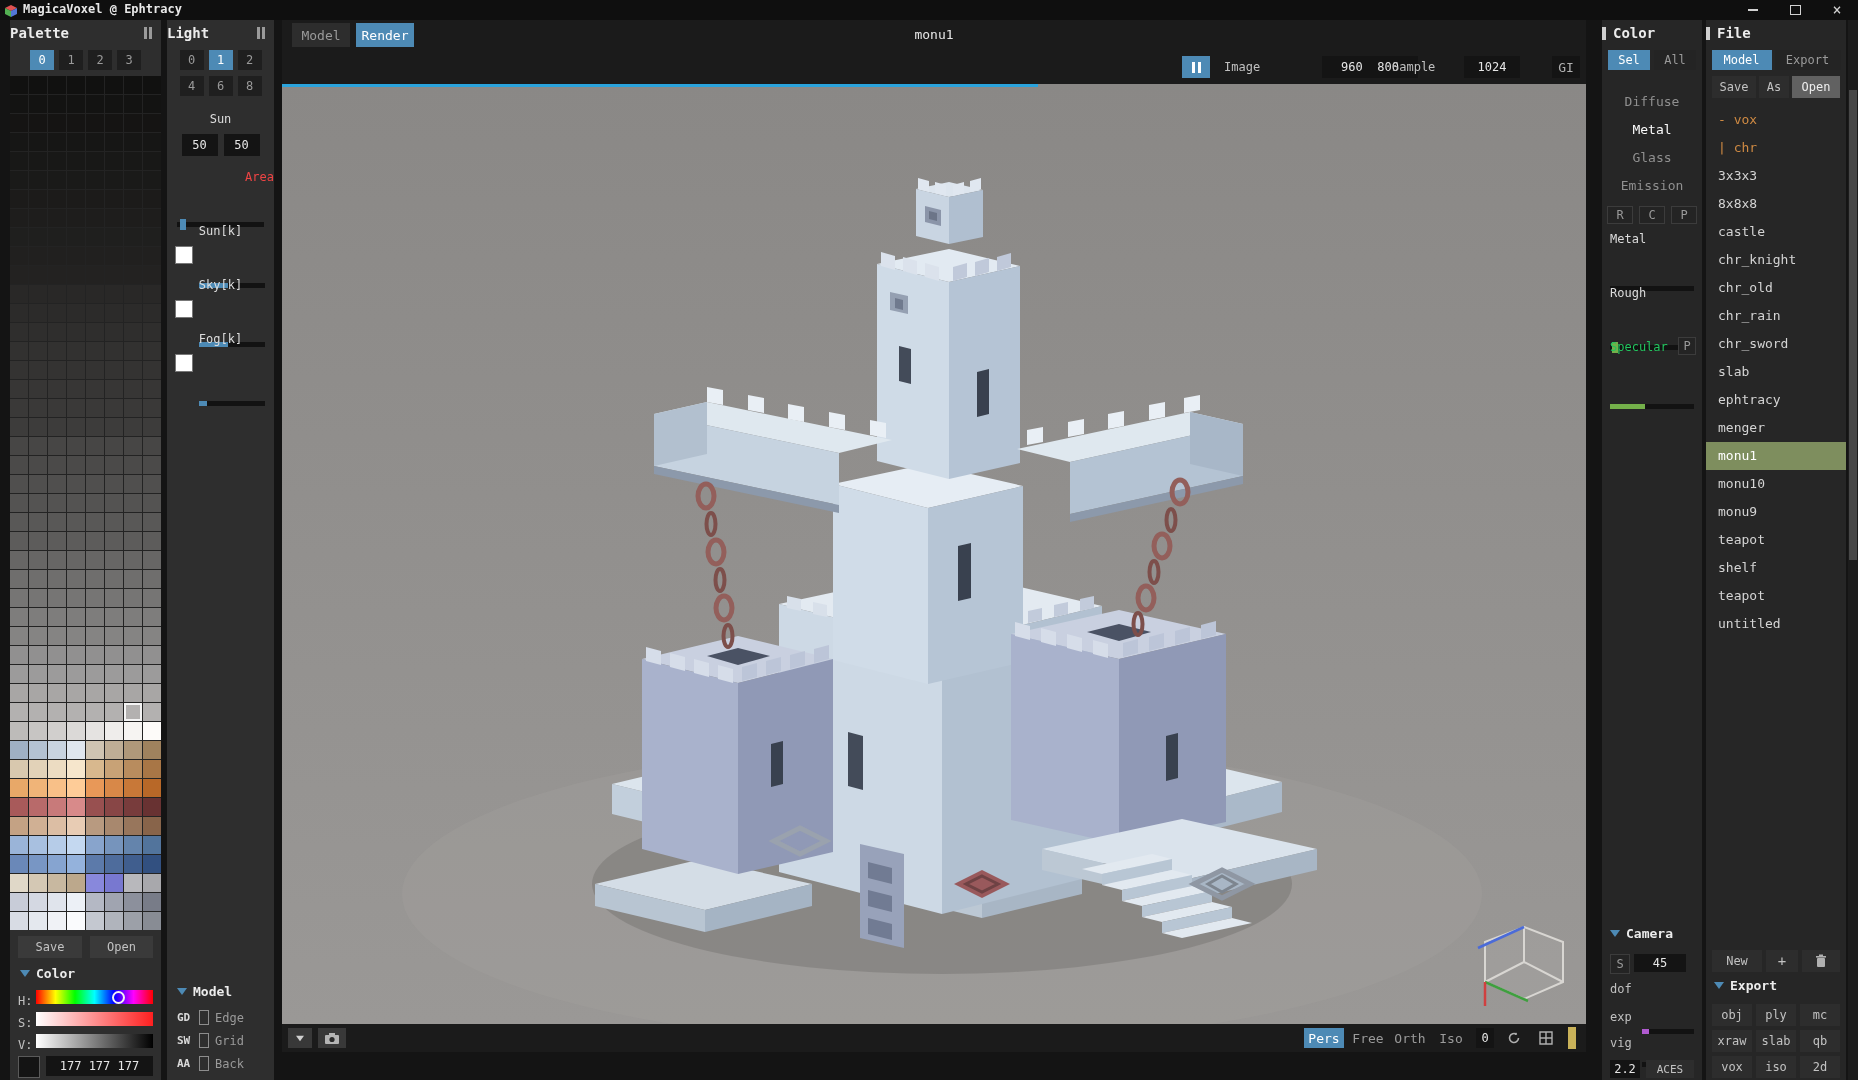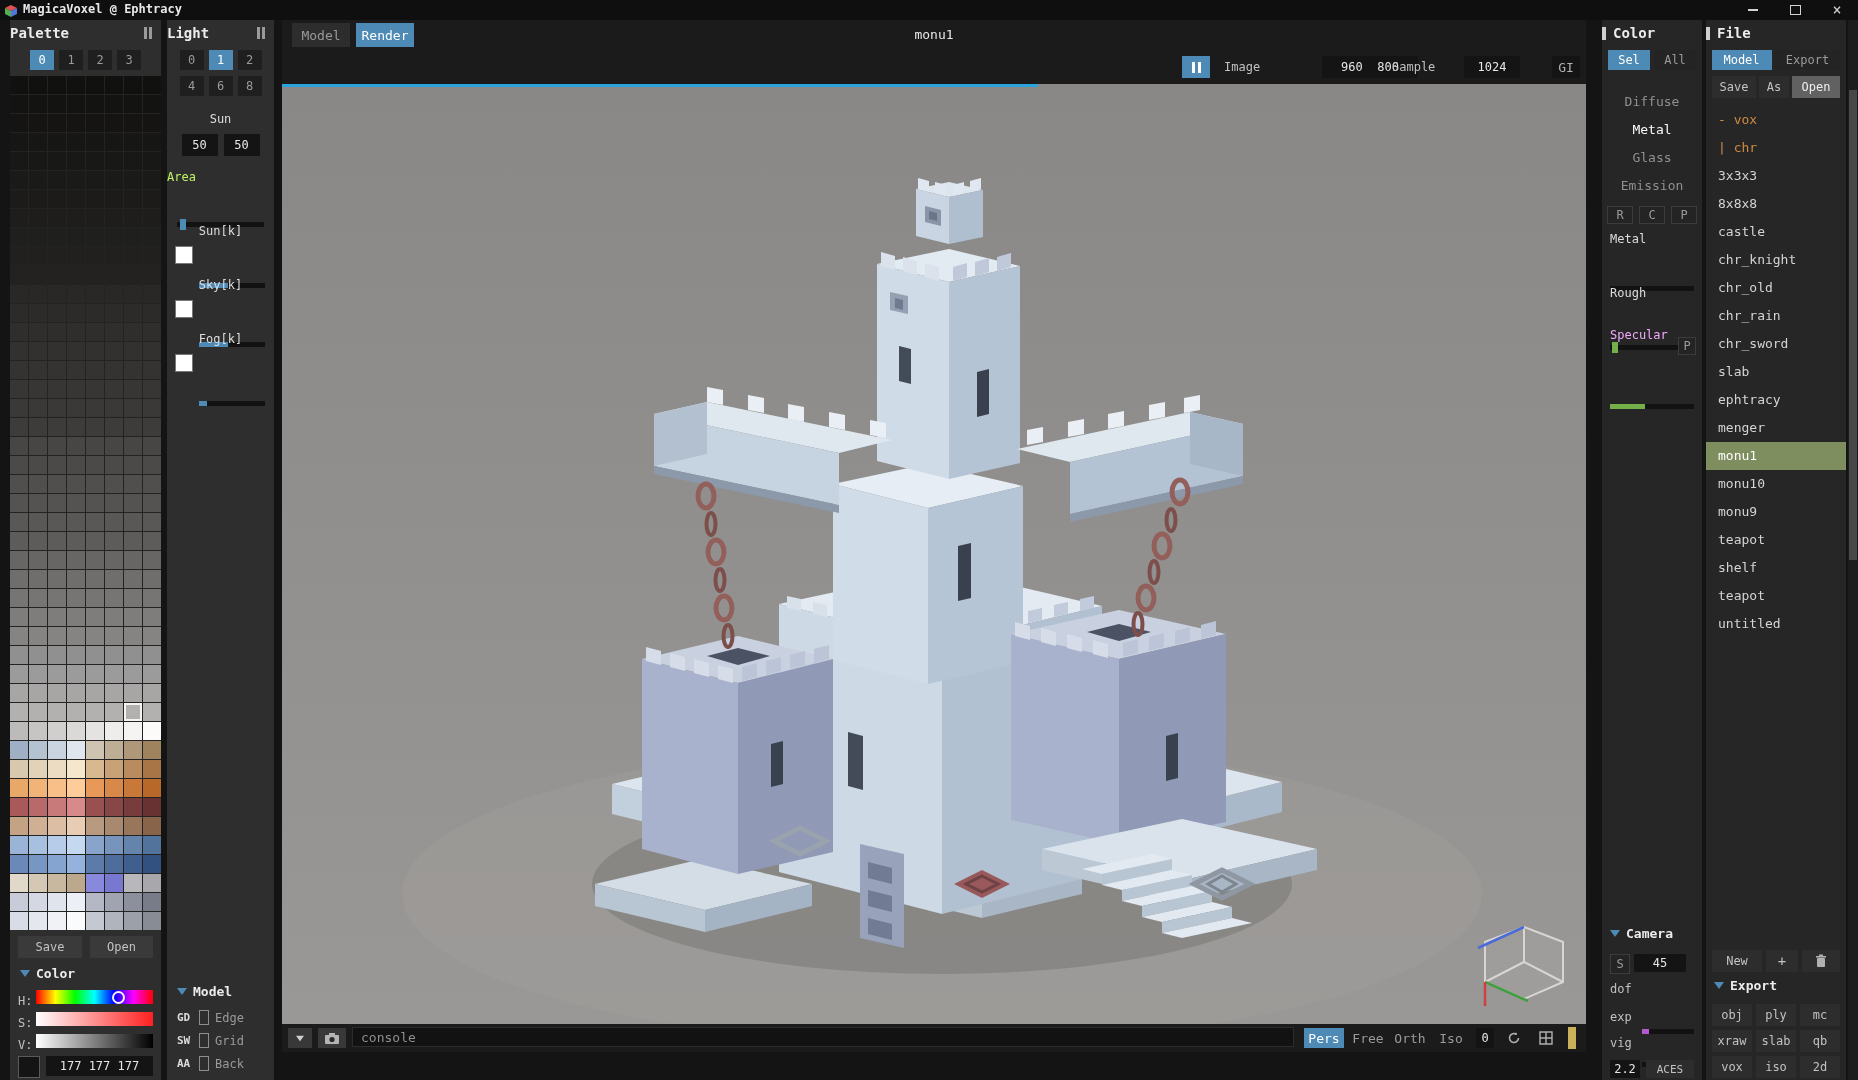--- a/index.html
+++ b/index.html
@@ -480,21 +480,21 @@
   <div class="abs" style="left:0;top:56px;width:107px;display:flex;gap:5px;justify-content:center">
     <span class="mini-tab">4</span>
     <span class="mini-tab">6</span>
     <span class="mini-tab">8</span>
   </div>
   <div class="abs lbl" style="left:0;top:92px;width:107px;text-align:center;color:#dcdcdc">Sun</div>
   <div class="abs" style="left:0;top:114px;width:107px;display:flex;gap:6px;justify-content:center">
     <span class="valbox" style="width:36px;height:22px">50</span>
     <span class="valbox" style="width:36px;height:22px">50</span>
   </div>
-  <div class="abs lbl" style="left:0;top:150px;width:107px;text-align:left;color:#bef264">Area</div>
+  <div class="abs lbl" style="left:0;top:150px;width:107px;text-align:right;color:#ef4444">Area</div>
   <div class="slider abs" style="left:10px;top:176px;width:87px">
     <span class="knob blue" style="left:4%"></span>
   </div>
   <div class="abs lbl" style="left:0;top:204px;width:107px;text-align:center;color:#dcdcdc">Sun[k]</div>
   <div class="abs" style="left:8px;top:226px;width:16px;height:16px;background:#ffffff;border:1px solid #777"></div>
   <div class="slider abs" style="left:32px;top:232px;width:66px">
       <span class="fill blue" style="width: 44%;"></span>
     </div>
   <div class="abs lbl" style="left:0;top:258px;width:107px;text-align:center;color:#dcdcdc">Sky[k]</div>
   <div class="abs" style="left:8px;top:280px;width:16px;height:16px;background:#ffffff;border:1px solid #777"></div>
@@ -743,21 +743,20 @@
   <div class="abs ctext" style="left:6px;top:4px;width:24px;height:20px;background:#383838">
       <span class="tri gray"></span>
     </div>
   <div class="abs ctext" style="left:36px;top:4px;width:28px;height:20px;background:#383838">
     <svg width="16" height="13" viewBox="0 0 16 13">
         <rect x="1" y="3" width="14" height="9" rx="1" fill="#b4b4b4"></rect>
         <rect x="5" y="1" width="6" height="3" fill="#b4b4b4"></rect>
         <circle cx="8" cy="7.5" r="2.6" fill="#2a2a2a"></circle>
       </svg>
   </div>
-  <input class="console-input abs" style="left: 70px; top: 3px; width: 924px; height: 18px;" placeholder="console">
   <div class="abs ctext blue" style="left:1022px;top:4px;width:40px;height:20px">Pers</div>
   <div class="abs ctext" style="left:1066px;top:4px;width:40px;height:20px">Free</div>
   <div class="abs ctext" style="left:1108px;top:4px;width:40px;height:20px">Orth</div>
   <div class="abs ctext" style="left:1152px;top:4px;width:34px;height:20px">Iso</div>
   <div class="valbox abs" style="left:1194px;top:4px;width:18px;height:20px">0</div>
   <div class="abs ctext" style="left:1220px;top:4px;width:24px;height:20px">
     <svg width="14" height="14" viewBox="0 0 14 14">
         <path d="M11.5 7a4.5 4.5 0 1 1-2-3.74" fill="none" stroke="#b0b0b0" stroke-width="1.6"></path>
         <path d="M9 1.2l1.2 2.4-2.6.4z" fill="#b0b0b0"></path>
       </svg>
@@ -789,21 +788,21 @@
     <span class="btn dark" style="width:24px;height:16px;border:1px solid #3c3c3c">P</span>
   </div>
   <div class="abs lbl" style="left:8px;top:212px;color:#dcdcdc">Metal</div>
   <div class="slider abs" style="left:8px;top:240px;width:84px">
       <span class="fill green" style="width: 0%;"></span>
     </div>
   <div class="abs lbl" style="left:8px;top:266px;color:#dcdcdc">Rough</div>
   <div class="slider abs" style="left:8px;top:294px;width:84px">
       <span class="knob green" style="left:2%"></span>
     </div>
-  <div class="abs lbl" style="left:8px;top:308px;color:#f0abfc">Specular</div>
+  <div class="abs lbl" style="left:8px;top:320px;color:#22c55e">Specular</div>
   <span class="btn dark abs" style="left:76px;top:317px;width:16px;height:16px;border:1px solid #3c3c3c">P</span>
   <div class="slider abs" style="left:8px;top:348px;width:84px">
       <span class="fill green" style="width: 42%;"></span>
     </div>
 
   <div class="sechead abs" style="left:8px;top:906px">
     <span class="tri"></span>
     <span>Camera</span>
   </div>
   <span class="btn dark abs" style="left:8px;top:934px;width:18px;height:18px;border:1px solid #3c3c3c">S</span>

